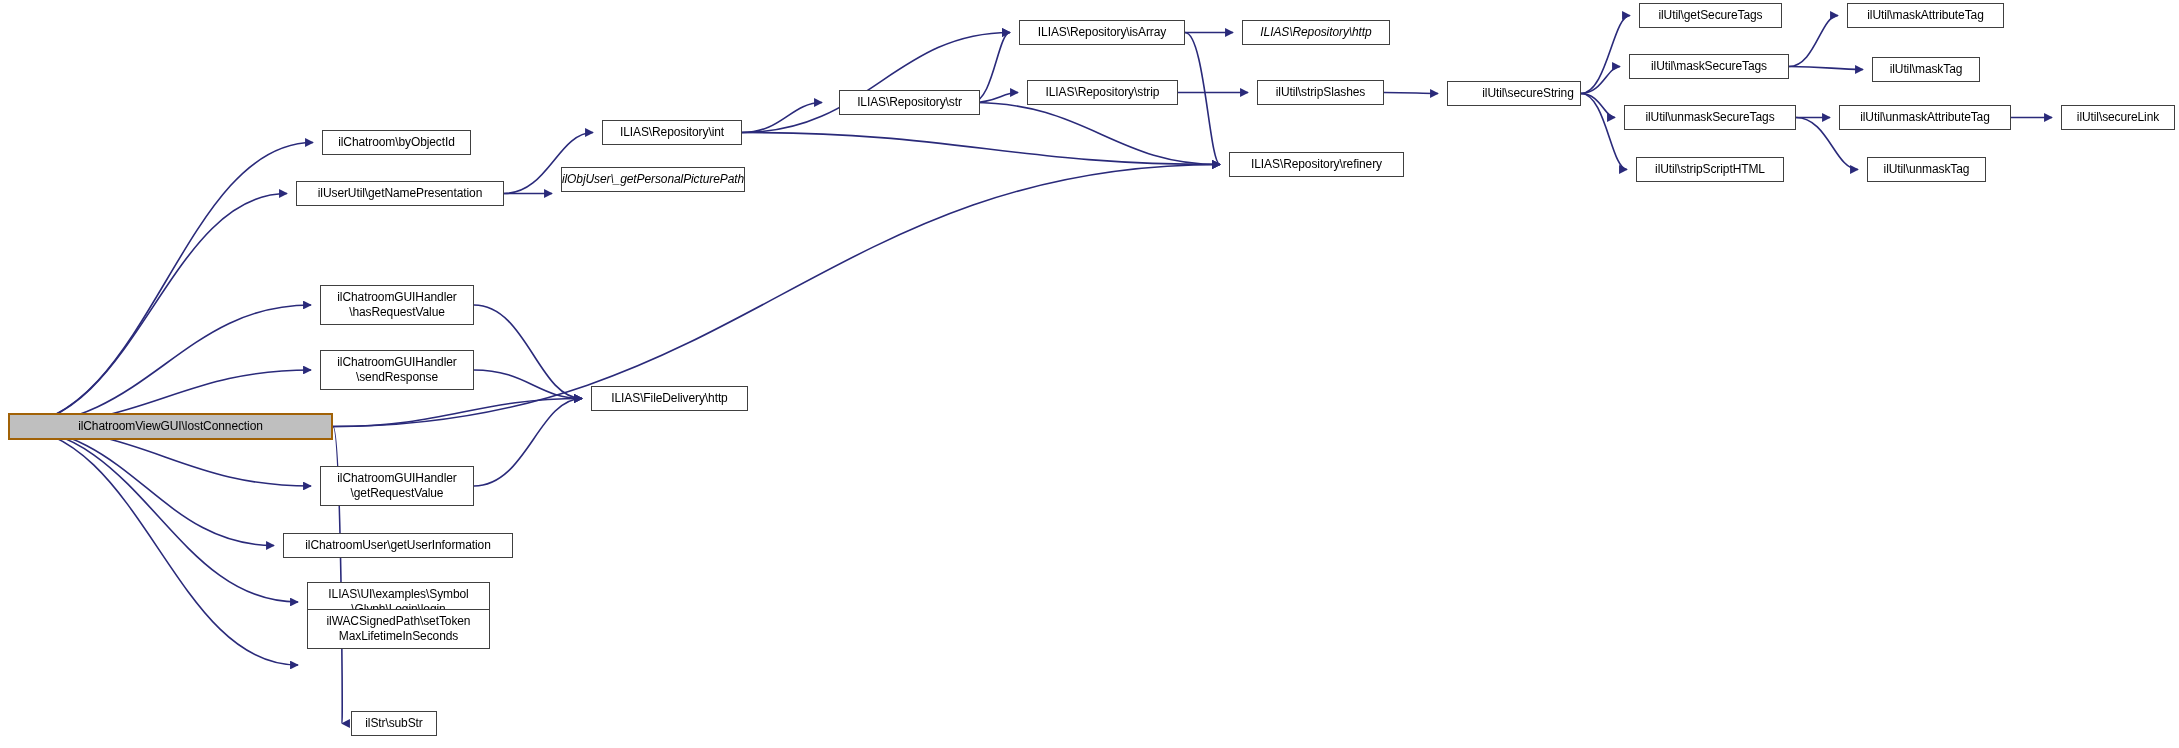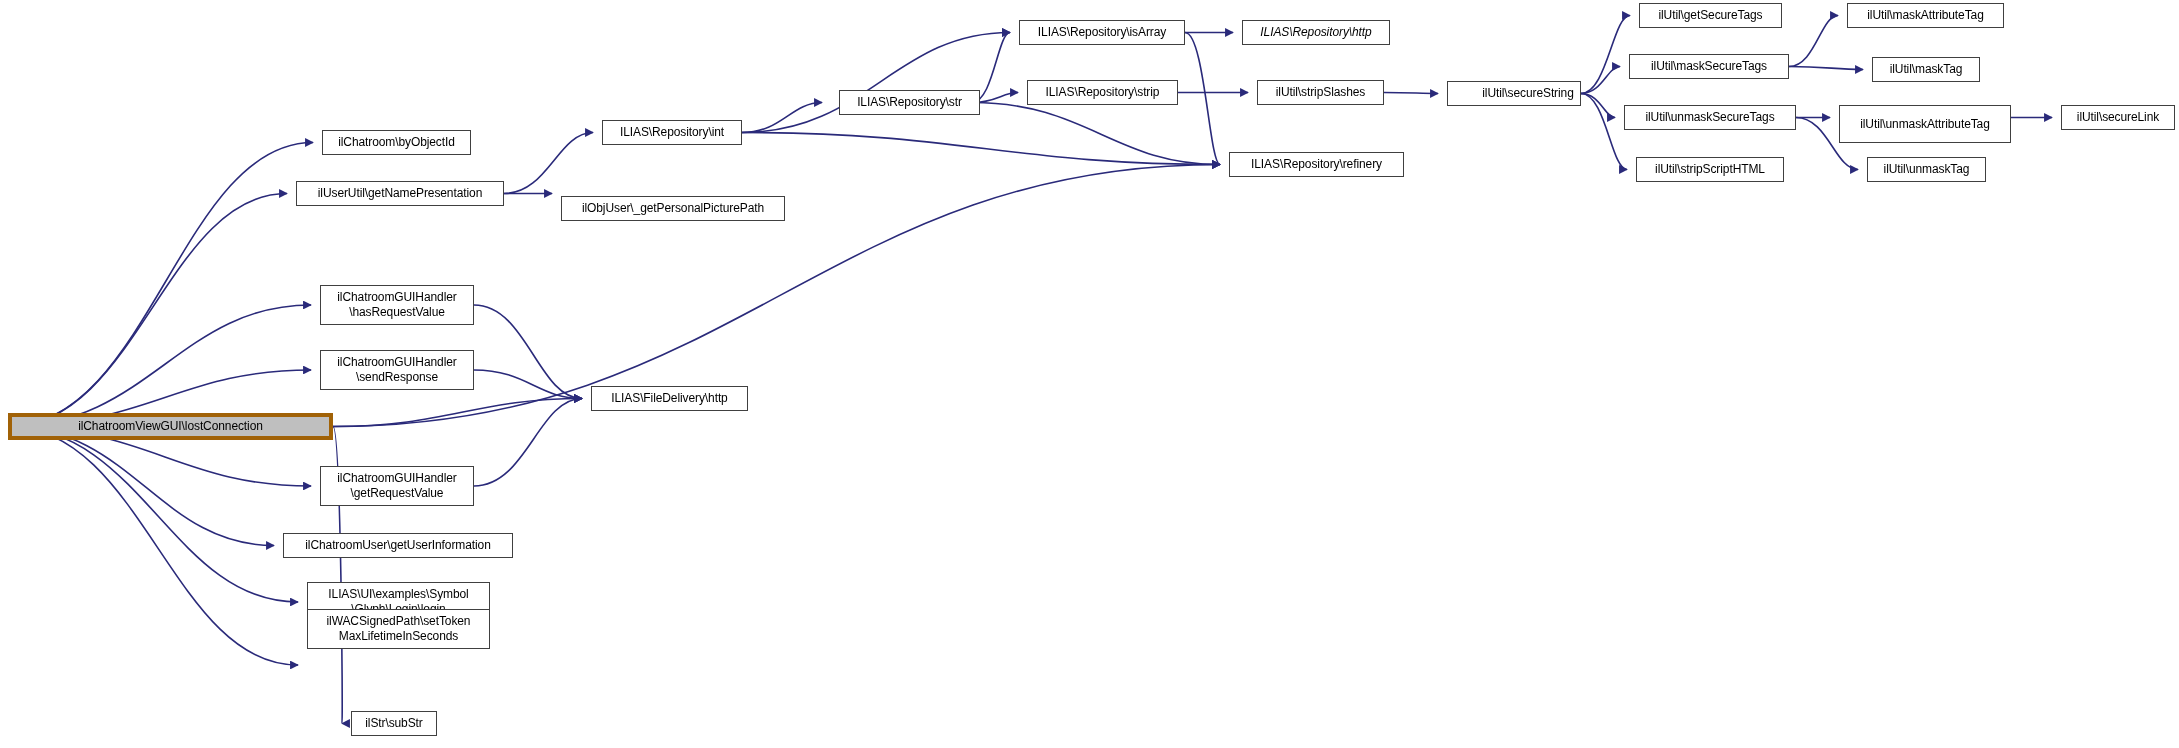--- a/index.html
+++ b/index.html
@@ -21,21 +21,21 @@
     line-height:15px;
     display:flex;
     align-items:center;
     justify-content:center;
     text-align:center;
     white-space:pre;
     letter-spacing:-0.1px;
   }
   .node.root{
     background:#bfbfbf;
-    border:4px solid #a16207;
+    border:2px solid #a16207;
   }
   .edges{
     position:absolute;
     left:0;top:0;
     width:2179px;
     height:748px;
     pointer-events:none;
   }
 </style>
 </head>
@@ -83,36 +83,36 @@
         <path d="M 2011 117.5 C 2033.5 117.5, 2038.5 117.5, 2052 117.5" marker-end="url(#arrow)"></path>
         <path d="M 474 305 C 526.65 305, 538.35 398.5, 582 398.5" marker-end="url(#arrow)"></path>
         <path d="M 474 370 C 526.65 370, 538.35 398.5, 582 398.5" marker-end="url(#arrow)"></path>
         <path d="M 474 486 C 526.65 486, 538.35 398.5, 582 398.5" marker-end="url(#arrow)"></path>
       </g>
   </svg>
   <div id="node-layer">
       <div class="node root" style="left: 8px; top: 413px; width: 325px; height: 27px;">ilChatroomViewGUI\lostConnection</div>
       <div class="node" style="left: 322px; top: 130px; width: 149px; height: 25px;">ilChatroom\byObjectId</div>
       <div class="node" style="left: 296px; top: 181px; width: 208px; height: 25px;">ilUserUtil\getNamePresentation</div>
-      <div class="node" style="left: 561px; top: 196px; width: 224px; height: 25px;">ilObjUser\_getPersonalPicturePath</div>
+      <div class="node" style="left: 561px; top: 167px; width: 184px; height: 25px; font-style: italic;">ilObjUser\_getPersonalPicturePath</div>
       <div class="node" style="left: 602px; top: 120px; width: 140px; height: 25px; text-align: center;">ILIAS\Repository\int</div>
       <div class="node" style="left: 831px; top: 90px; width: 141px; height: 25px; margin-left: 8px;">ILIAS\Repository\str</div>
       <div class="node" style="left: 1019px; top: 20px; width: 166px; height: 25px;">ILIAS\Repository\isArray</div>
       <div class="node" style="left: 1242px; top: 20px; width: 148px; height: 25px; font-style: italic;">ILIAS\Repository\http</div>
       <div class="node" style="left: 1027px; top: 80px; width: 151px; height: 25px;">ILIAS\Repository\strip</div>
       <div class="node" style="left: 1257px; top: 80px; width: 127px; height: 25px;">ilUtil\stripSlashes</div>
       <div class="node" style="left: 1229px; top: 152px; width: 175px; height: 25px;">ILIAS\Repository\refinery</div>
       <div class="node" style="left: 1447px; top: 81px; width: 134px; height: 25px; padding-left: 28px;">ilUtil\secureString</div>
       <div class="node" style="left: 1639px; top: 3px; width: 143px; height: 25px;">ilUtil\getSecureTags</div>
       <div class="node" style="left: 1629px; top: 54px; width: 160px; height: 25px; text-align: center;">ilUtil\maskSecureTags</div>
       <div class="node" style="left: 1624px; top: 105px; width: 172px; height: 25px;">ilUtil\unmaskSecureTags</div>
       <div class="node" style="left: 1636px; top: 157px; width: 148px; height: 25px;">ilUtil\stripScriptHTML</div>
       <div class="node" style="left: 1847px; top: 3px; width: 157px; height: 25px;">ilUtil\maskAttributeTag</div>
       <div class="node" style="left: 1872px; top: 57px; width: 108px; height: 25px;">ilUtil\maskTag</div>
-      <div class="node" style="left: 1839px; top: 105px; width: 172px; height: 38px;">ilUtil\unmaskAttributeTag</div>
+      <div class="node" style="left: 1839px; top: 105px; width: 172px; height: 25px;">ilUtil\unmaskAttributeTag</div>
       <div class="node" style="left: 1867px; top: 157px; width: 119px; height: 25px;">ilUtil\unmaskTag</div>
       <div class="node" style="left: 2061px; top: 105px; width: 114px; height: 25px;">ilUtil\secureLink</div>
       <div class="node" style="left: 320px; top: 285px; width: 154px; height: 40px;">ilChatroomGUIHandler
 \hasRequestValue</div>
       <div class="node" style="left: 320px; top: 350px; width: 154px; height: 40px;">ilChatroomGUIHandler
 \sendResponse</div>
       <div class="node" style="left: 591px; top: 386px; width: 157px; height: 25px;">ILIAS\FileDelivery\http</div>
       <div class="node" style="left: 320px; top: 466px; width: 154px; height: 40px;">ilChatroomGUIHandler
 \getRequestValue</div>
       <div class="node" style="left: 283px; top: 533px; width: 230px; height: 25px;">ilChatroomUser\getUserInformation</div>

